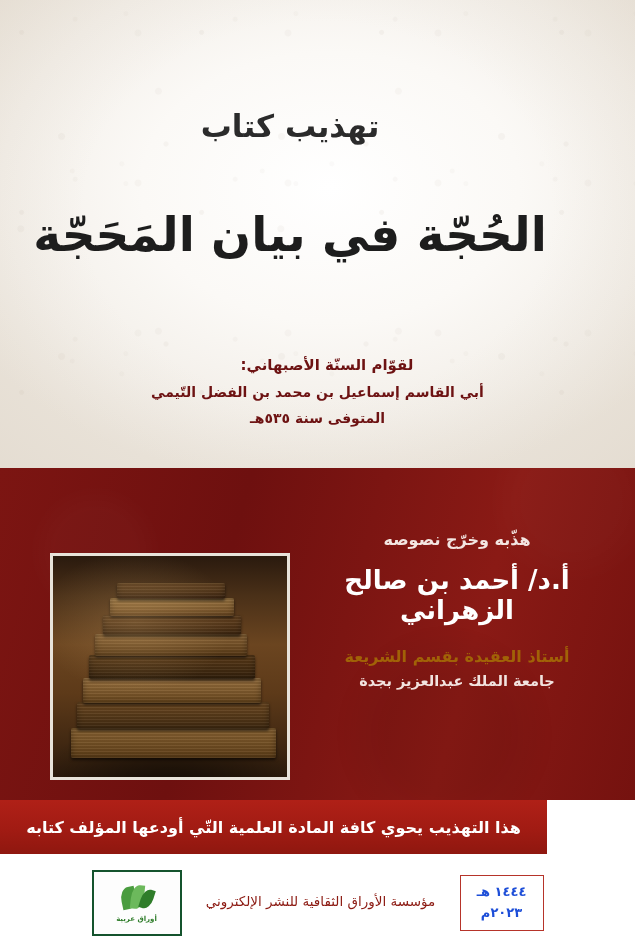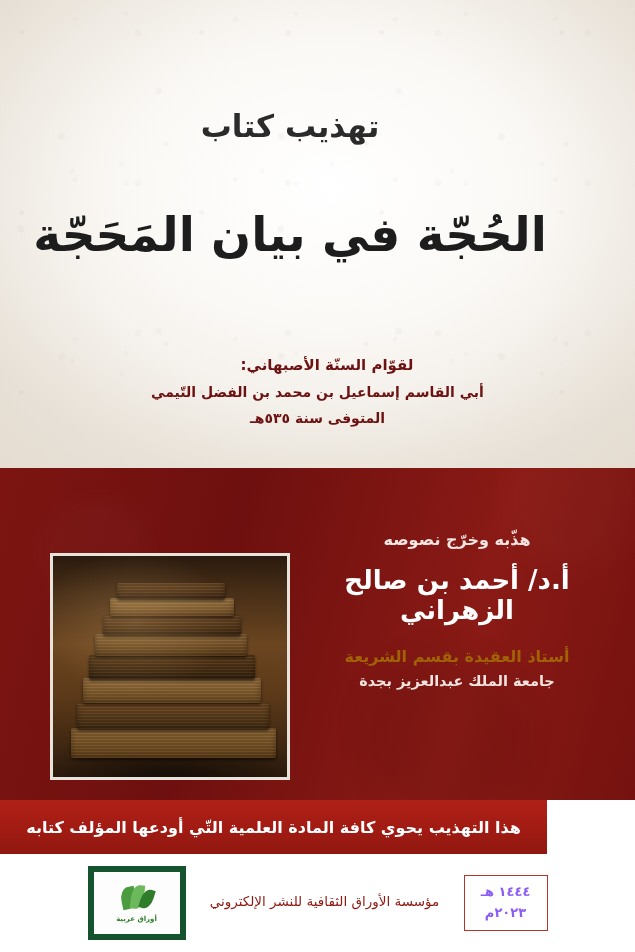--- a/index.html
+++ b/index.html
@@ -223,21 +223,21 @@
     justify-content: center;
   }
   .footer-inner {
     display: flex;
     align-items: center;
     gap: 14px;
     direction: rtl;
   }
   .year-box {
     border: 1px solid #b6342a;
-    color: #8b5cf6;
+    color: #1d4ed8;
     padding: 6px 12px;
     text-align: center;
     font-size: 13px;
     font-weight: bold;
     line-height: 1.6;
     min-width: 58px;
   }
   .pub-block {
     text-align: center;
     width: 250px;
@@ -250,21 +250,21 @@
   }
   .pub-rights {
     color: #4a4a4a;
     font-size: 6.8px;
     line-height: 1.5;
     margin: 0;
   }
   .logo {
     width: 86px;
     height: 62px;
-    border: 6px solid #14532d;
+    border: 2px solid #14532d;
     background: #fdfdfd;
     display: flex;
     flex-direction: column;
     align-items: center;
     justify-content: center;
     gap: 1px;
   }
   .logo-mark {
     width: 40px;
     height: 30px;

